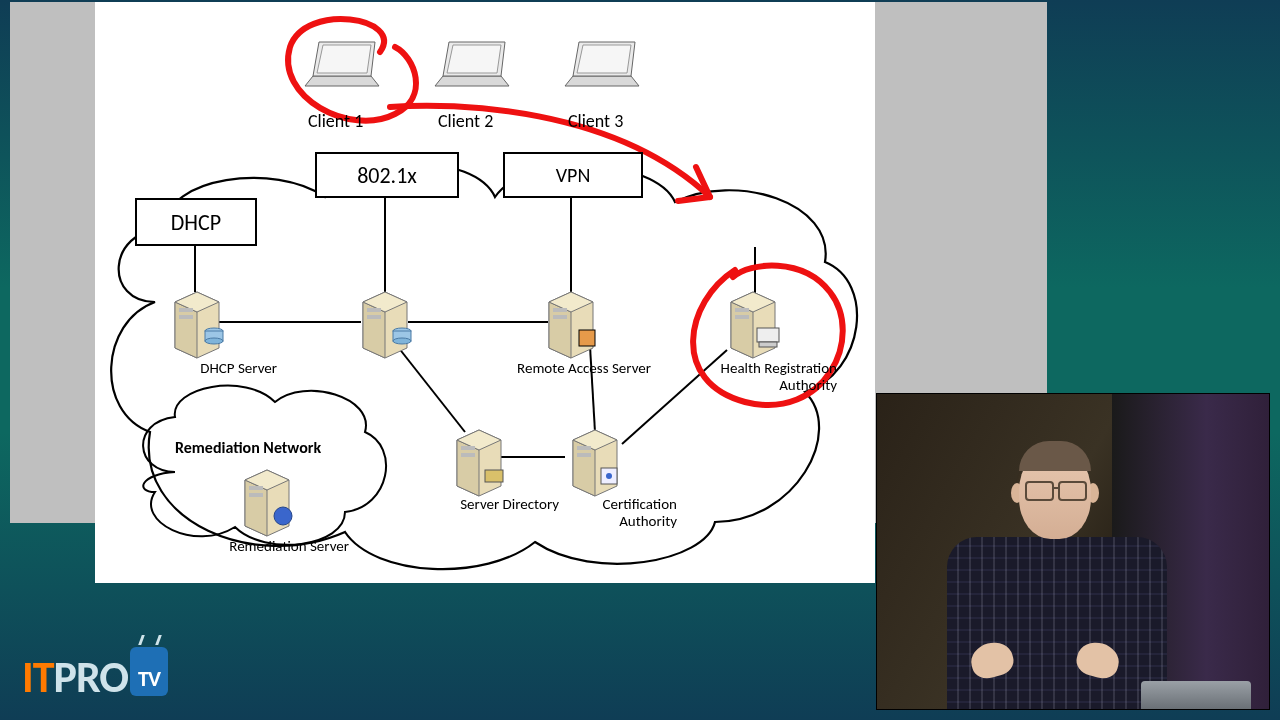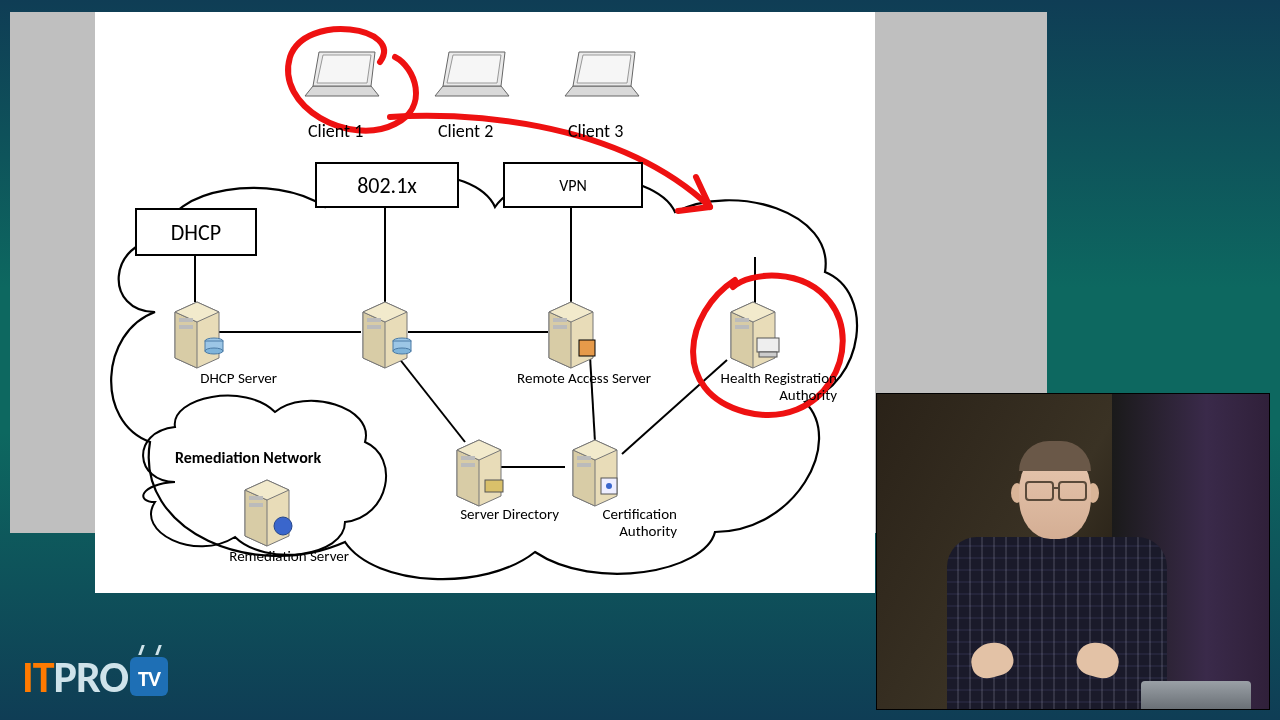--- a/index.html
+++ b/index.html
@@ -1,26 +1,26 @@
 <!DOCTYPE html>
 <html><head>
 <meta charset="utf-8">
 <style>
   html,body{margin:0;padding:0;width:1280px;height:720px;overflow:hidden;font-family:Calibri,Arial,sans-serif;background:#0a2a4a;}
   
   .stage{position:absolute;left:0;top:0;width:1280px;height:720px;
          background:linear-gradient(#0f3d55,#0d6860 40%,#0d6860 60%,#0f3d55);}
-  .slideframe{position:absolute;left:10px;top:12px;width:1037px;height:521px;background:#bfbfbf;}
+  .slideframe{position:absolute;left:10px;top:2px;width:1037px;height:521px;background:#bfbfbf;}
   .slide{position:absolute;left:85px;top:0;width:780px;height:581px;background:#fff;}
   
   .logo{position:absolute;left:22px;bottom:16px;font-weight:900;font-size:44px;letter-spacing:-1px;}
   .logo .it{color:#ff7a00;}
   .logo .pro{color:#cfe3ea;}
   .logo .tvbox{display:inline-block;background:#1e6fb5;color:#fff;border-radius:6px;
-               font-size:22px;padding:8px 8px 4px;vertical-align:6px;position:relative;margin-left:2px;}
+               font-size:22px;padding:18px 8px 4px;vertical-align:6px;position:relative;margin-left:2px;}
   .logo .tvbox::before{content:"";position:absolute;top:-12px;left:10px;width:14px;height:10px;
         border-left:3px solid #cfe3ea;border-right:3px solid #cfe3ea;transform:skewX(-20deg);}
   
   .pip{position:absolute;right:10px;bottom:10px;width:392px;height:315px;background:#141414;
        border:1px solid #000;overflow:hidden;}
   .pip .wall{position:absolute;left:0;top:0;width:60%;height:100%;
        background:linear-gradient(120deg,#2a2218,#3a3224 60%,#1a140c);}
   .pip .cables{position:absolute;right:0;top:0;width:40%;height:100%;
        background:linear-gradient(90deg,#1a1a1a,#3a2a4a 60%,#30203a);}
   .pip .exit{position:absolute;left:150px;top:85px;width:26px;height:16px;background:#e25a2a;
@@ -175,21 +175,21 @@
           </g>
         </defs>
       </svg>
 
       <span class="lblc" style="left:213px;top:108px">Client 1</span>
       <span class="lblc" style="left:343px;top:108px">Client 2</span>
       <span class="lblc" style="left:473px;top:108px">Client 3</span>
 
       <div class="box" style="left:40px; top:196px;width:118px;height:44px;font-size:22px">DHCP</div>
       <div class="box" style="left:220px;top:150px;width:140px;height:42px;font-size:22px">802.1x</div>
-      <div class="box" style="left:408px;top:150px;width:136px;height:42px;font-size:16px">VPN</div>
+      <div class="box" style="left:408px;top:150px;width:136px;height:42px;font-size:20px">VPN</div>
 
       <div class="lbl" style="left:102px;top:358px">DHCP Server</div>
       <div class="lbl" style="left:476px;top:358px">Remote Access Server</div>
       <div class="lbl" style="left:662px;top:358px;white-space:pre-line">Health Registration
 Authority</div>
       <div class="lbl" style="left:384px;top:494px">Server Directory</div>
       <div class="lbl" style="left:502px;top:494px;white-space:pre-line">Certification
 Authority</div>
 
       <div class="remTitle" style="left:80px;top:436px">Remediation Network</div>

